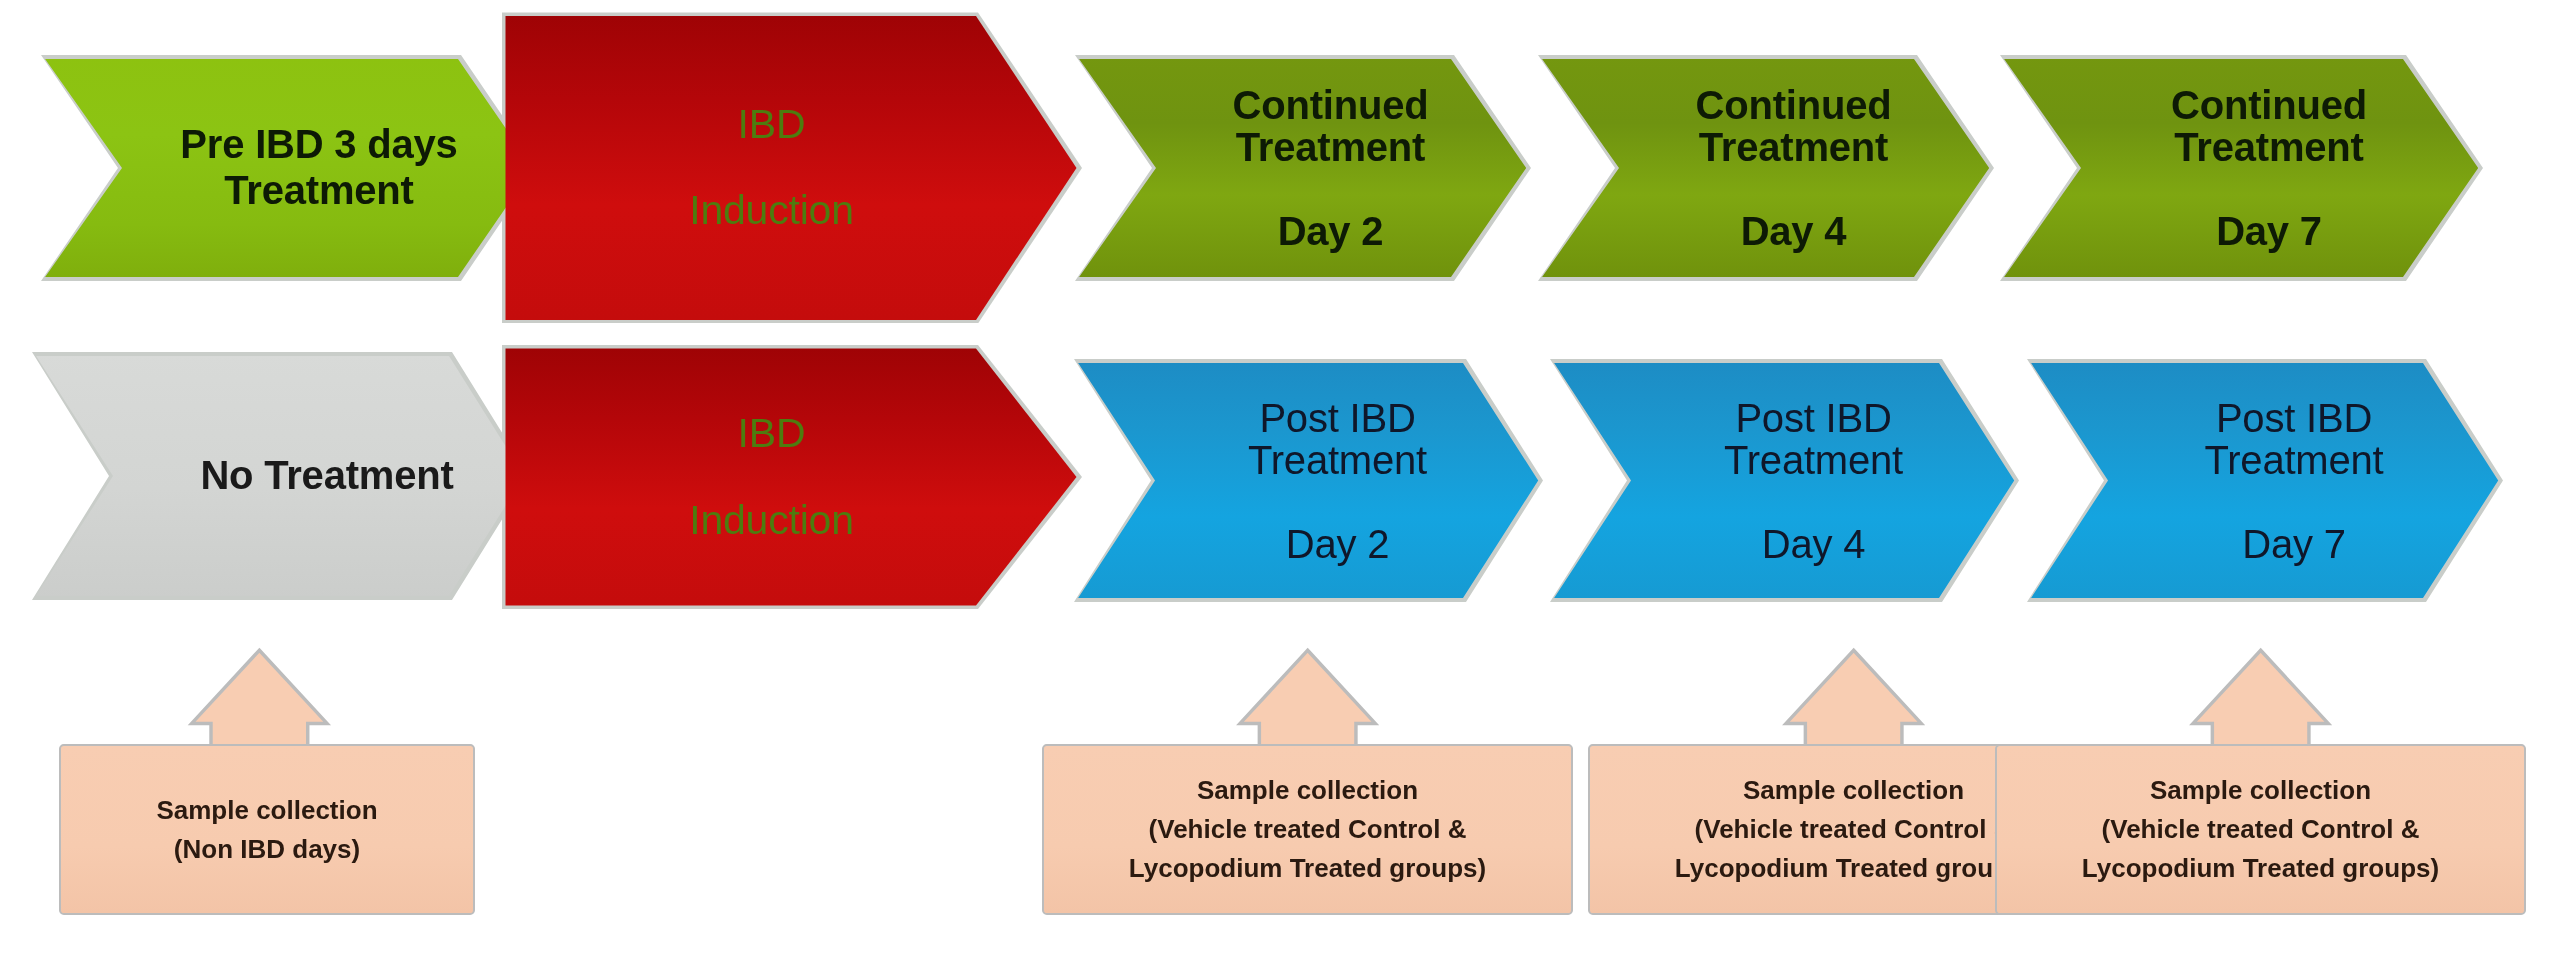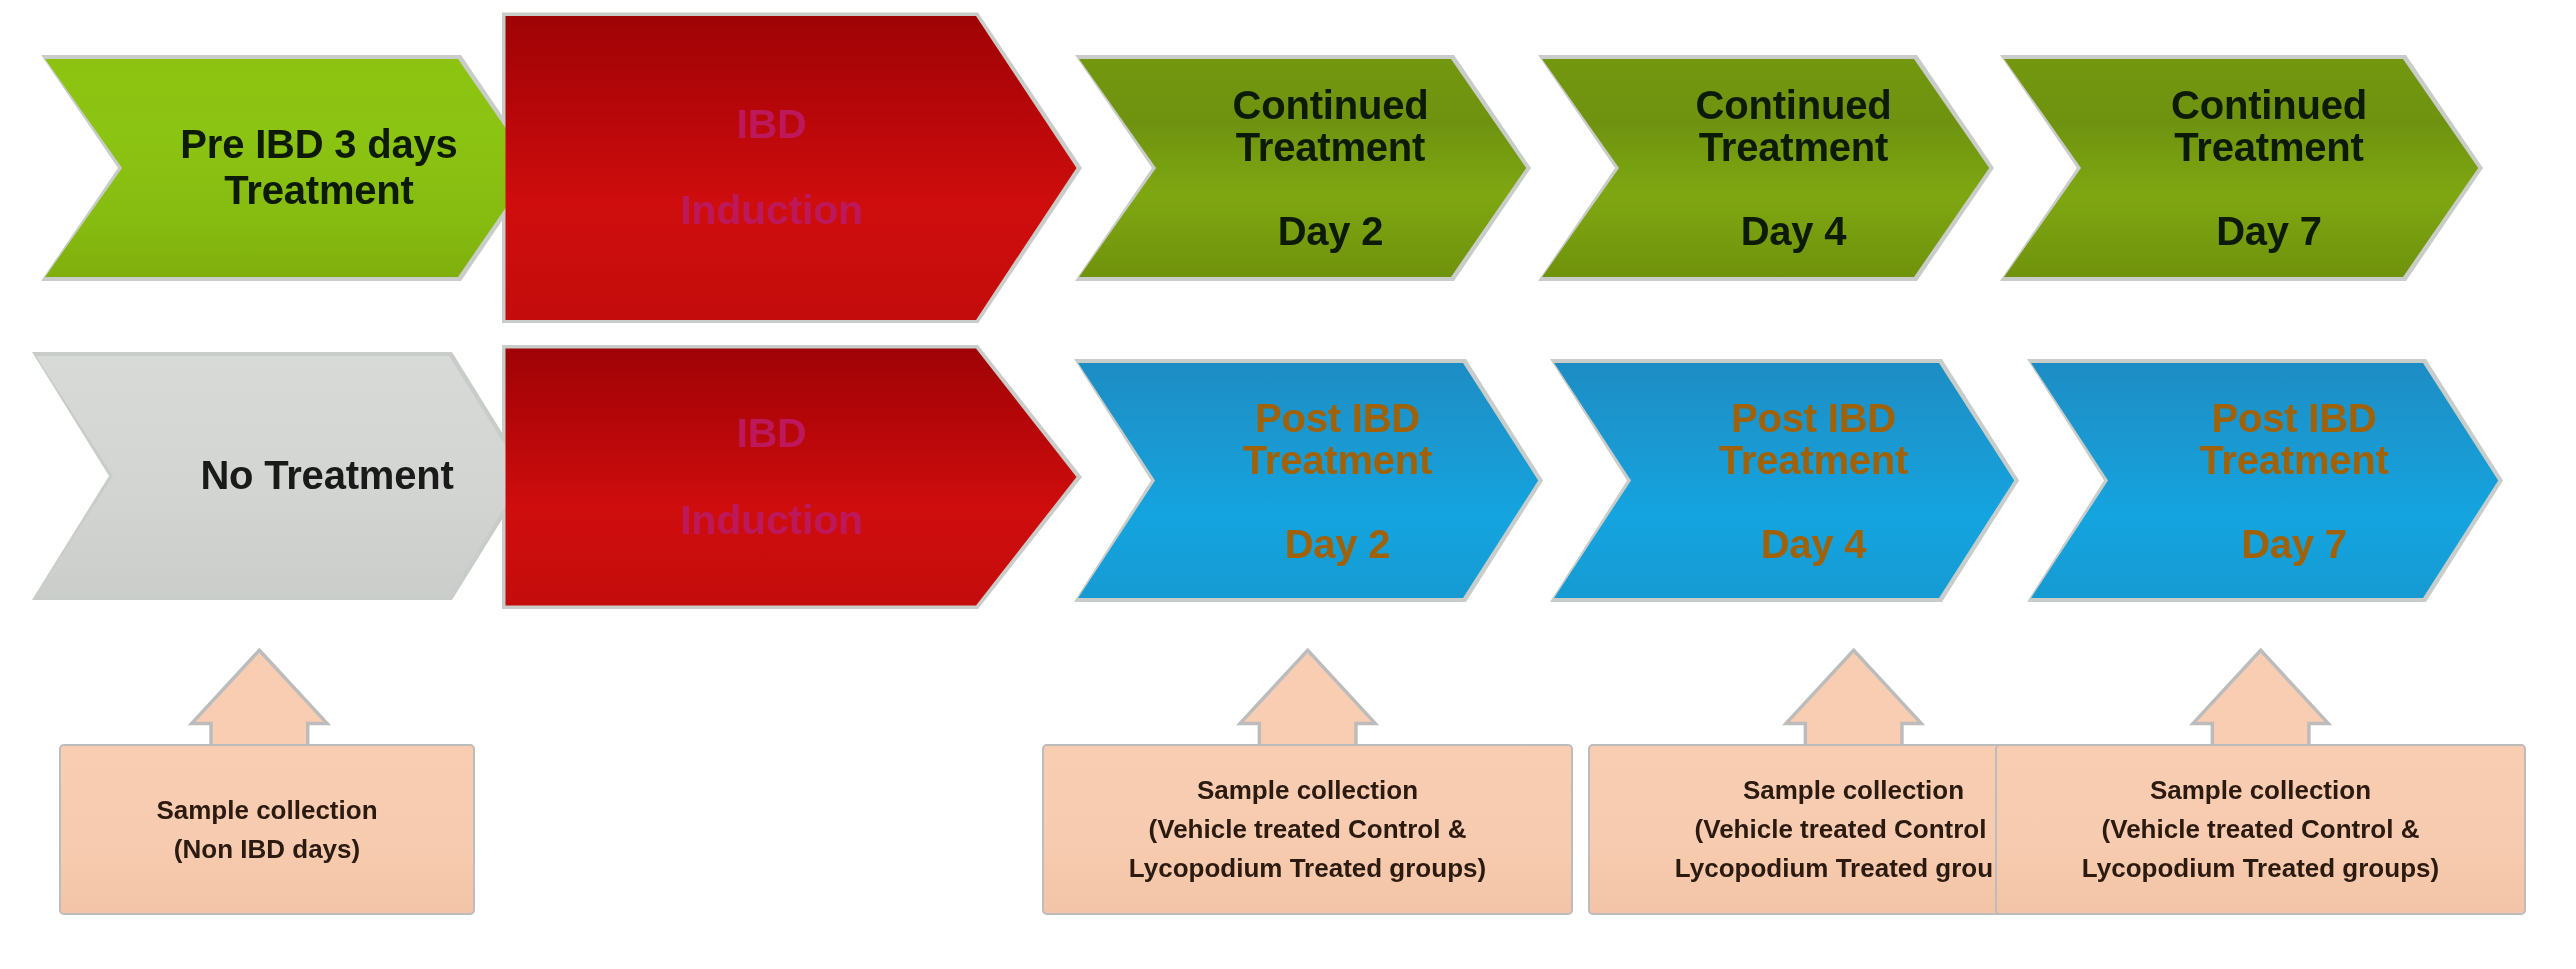--- a/index.html
+++ b/index.html
@@ -67,22 +67,22 @@
   }
 
   
   .fill-lightgreen { background: linear-gradient(to bottom, #8dc210 0%, #8cc413 35%, #86bb10 75%, #7fae0c 100%); }
   .fill-olive      { background: linear-gradient(to bottom, #74970f 0%, #6f9310 30%, #7fa711 62%, #6f910c 100%); }
   .fill-red        { background: linear-gradient(to bottom, #9e0305 0%, #b40609 28%, #cf0d0d 62%, #c40c0c 100%); }
   .fill-gray       { background: linear-gradient(to bottom, #d8dad8 0%, #d3d5d3 55%, #cbcdcb 100%); }
   .fill-blue       { background: linear-gradient(to bottom, #1d8cc4 0%, #1b97cf 30%, #14a4e0 65%, #169ad2 100%); }
 
   .txt-dark  { color: #0d1a05; font-weight: bold; }
-  .txt-white { color: #be185d; font-weight: bold; }
-  .txt-navy  { color: #a16207; font-weight: bold; }
+  .txt-white { color: #4d7c0f; font-weight: normal; }
+  .txt-navy  { color: #0f172a; font-weight: normal; }
   .txt-black { color: #1a1a1a; font-weight: bold; }
 
   
   .callout {
     position: absolute;
   }
   .callout .arrow-up {
     position: absolute;
     left: 0; top: 0;
     width: 100%;

